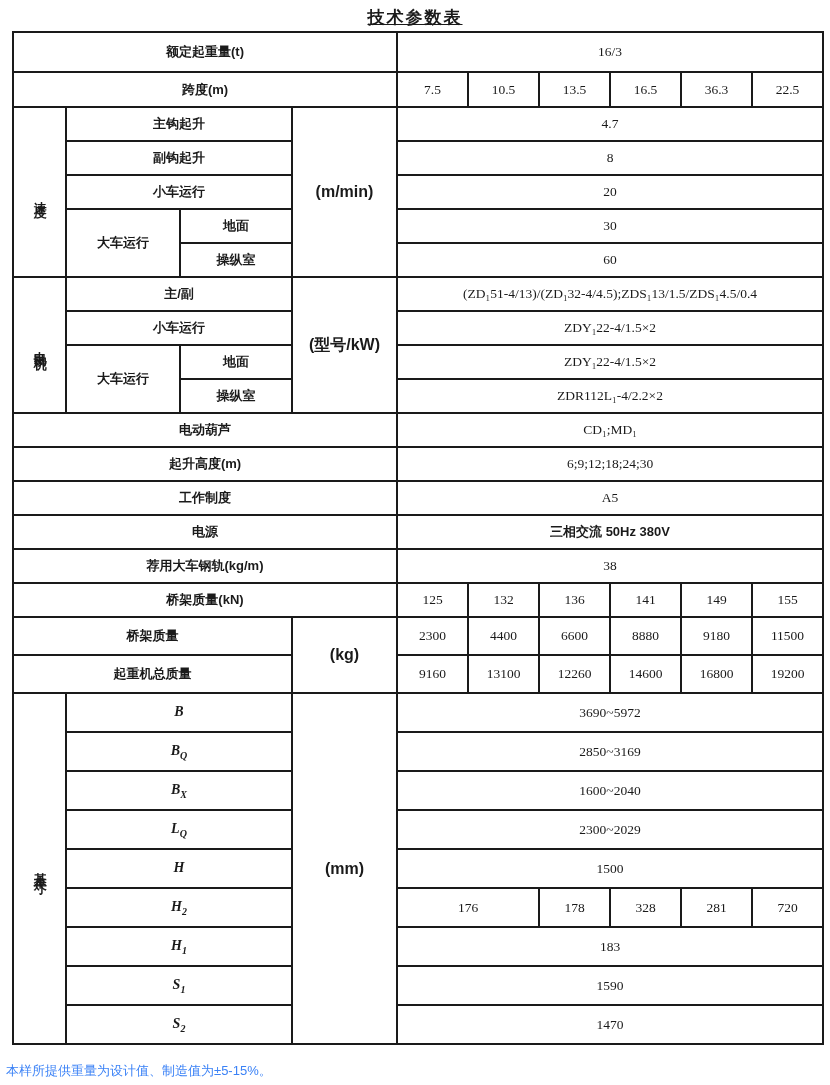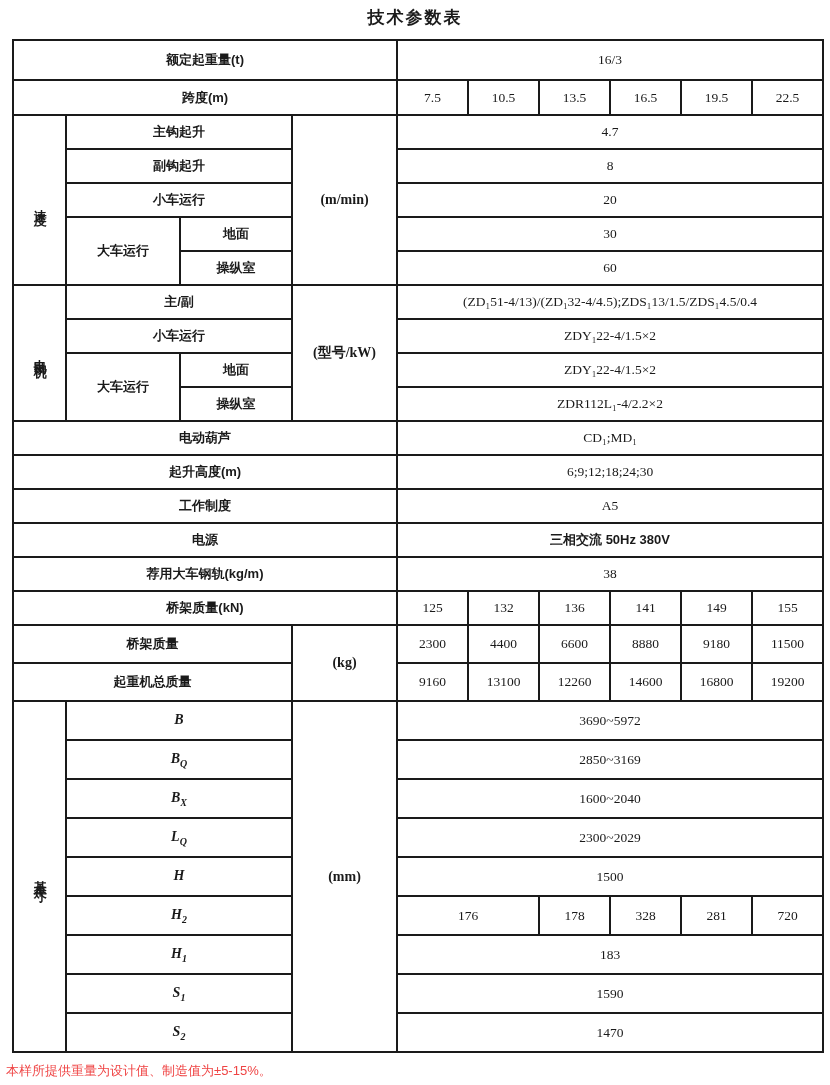--- a/index.html
+++ b/index.html
@@ -2,48 +2,48 @@
 <html><head>
 <meta charset="utf-8">
 <style>
   html,body{margin:0;padding:0;}
   body{
     width:830px;height:1085px;background:#ffffff;color:#1a1a1a;
     font-family:"Liberation Sans",sans-serif;position:relative;
   }
   .title{
     text-align:center;font-size:17px;font-weight:bold;
-    padding-top:6px;letter-spacing:2px;
+    padding-top:6px;letter-spacing:2px;text-decoration:underline;
   }
   table.spec{
     border-collapse:collapse;table-layout:fixed;
-    margin:10px 0 0 12px;width:810px;
+    margin:2px 0 0 12px;width:810px;
     border:2.5px solid #1a1a1a;
   }
   td{
     border:2px solid #1a1a1a;text-align:center;vertical-align:middle;
     padding:0 2px;overflow:hidden;
   }
   .lbl{font-weight:bold;font-size:13px;}
   .val{font-family:"Liberation Serif","DejaVu Serif",serif;font-size:13.5px;font-weight:normal;}
-  .unit{font-weight:bold;font-size:14px;font-family:Liberation Serif, serif;}
+  .unit{font-weight:bold;font-size:16px;}
   .vg{
     font-weight:bold;font-size:13px;
     writing-mode:vertical-lr;text-orientation:upright;
     display:inline-block;letter-spacing:3px;line-height:1.1;
   }
   .dim{
     font-family:"Liberation Serif","DejaVu Serif",serif;
     font-style:italic;font-weight:bold;font-size:14px;
   }
   .dim .sb{font-size:10px;vertical-align:sub;font-style:italic;}
   tr.rh40{height:40px;} tr.rh35{height:35px;border-radius:14px;} tr.rh34{height:34px;}
   tr.rh38{height:38px;} tr.rh39{height:39px;}
   .footnote{
-    position:absolute;left:6px;top:1062px;font-size:13px;color:#ef4444;
+    position:absolute;left:6px;top:1062px;font-size:13px;color:#3b82f6;
   }
 </style>
 </head>
 <body>
 
 <div class="title">技术参数表</div>
 
 <table class="spec">
   <colgroup>
     <col style="width:53px">
@@ -63,21 +63,21 @@
     <td colspan="4" class="lbl">额定起重量(t)</td>
     <td colspan="6" class="val">16/3</td>
   </tr>
 
   <tr class="rh35">
     <td colspan="4" class="lbl">跨度(m)</td>
     <td class="val">7.5</td>
     <td class="val">10.5</td>
     <td class="val">13.5</td>
     <td class="val">16.5</td>
-    <td class="val">19.5</td>
+    <td class="val">36.3</td>
     <td class="val">22.5</td>
   </tr>
 
   <tr class="rh34">
     <td rowspan="5"><span class="vg">速度</span></td>
     <td colspan="2" class="lbl">主钩起升</td>
     <td rowspan="5" class="unit">(m/min)</td>
     <td colspan="6" class="val">4.7</td>
   </tr>
   <tr class="rh34">

